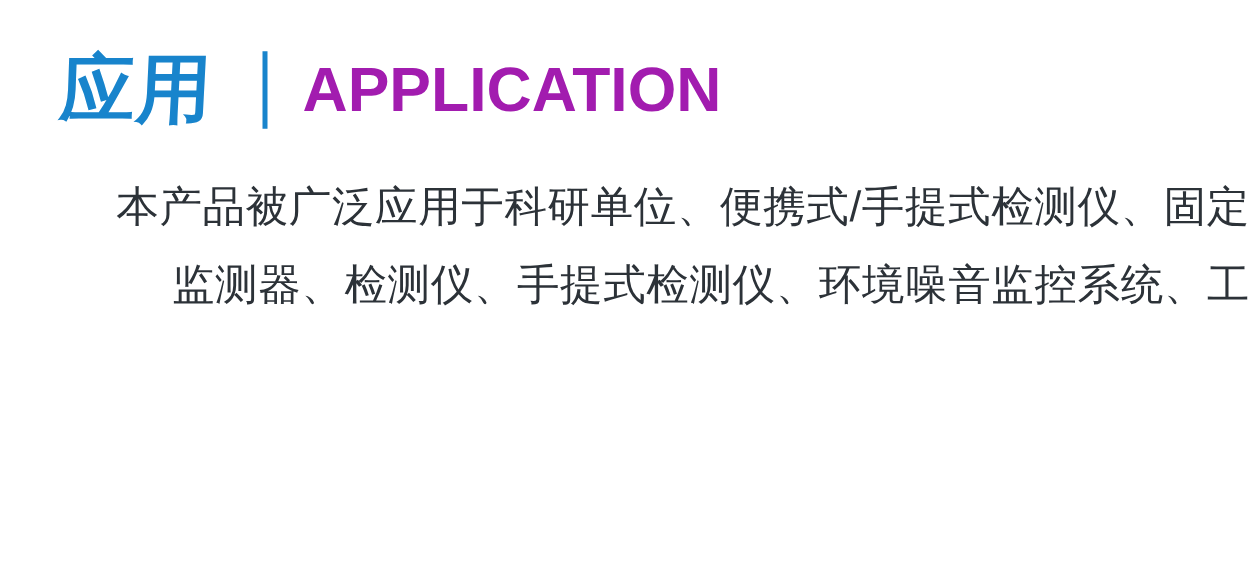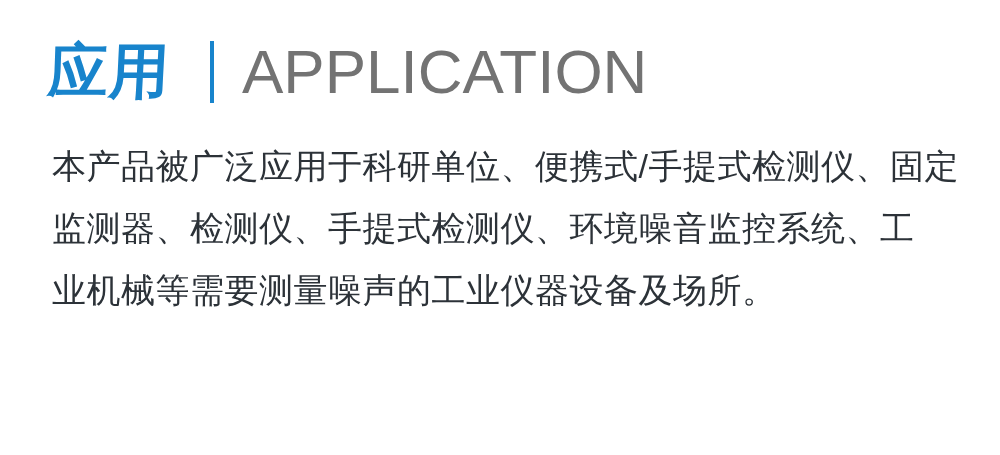--- a/index.html
+++ b/index.html
@@ -32,31 +32,32 @@
   }
   .header-divider {
     width: 4px;
     height: 62px;
     background: #1884cc;
     margin-left: 40px;
     margin-right: 28px;
     flex: 0 0 auto;
   }
   .title-en {
-    font-size: 62px;
+    font-size: 50px;
     line-height: 72px;
-    font-weight: 400;
-    color: #737373;
+    font-weight: 700;
+    color: #a21caf;
     letter-spacing: 0px;
     white-space: nowrap;
   }
   .description {
     margin-top: 27px;
     margin-left: 4px;
     color: #2c3238;
+    text-align: right;
   }
   .description .line {
     font-size: 34px;
     line-height: 62px;
     letter-spacing: 0.5px;
     white-space: nowrap;
   }
 </style>
 </head>
 <body>
@@ -64,15 +65,14 @@
 <div class="section">
   <div class="section-header">
     <div class="title-cn">应用</div>
     <div class="header-divider"></div>
     <div class="title-en">APPLICATION</div>
   </div>
 
   <div class="description">
     <div class="line">本产品被广泛应用于科研单位、便携式/手提式检测仪、固定</div>
     <div class="line">监测器、检测仪、手提式检测仪、环境噪音监控系统、工</div>
-    <div class="line">业机械等需要测量噪声的工业仪器设备及场所。</div>
   </div>
 </div>
 
 </body></html>

